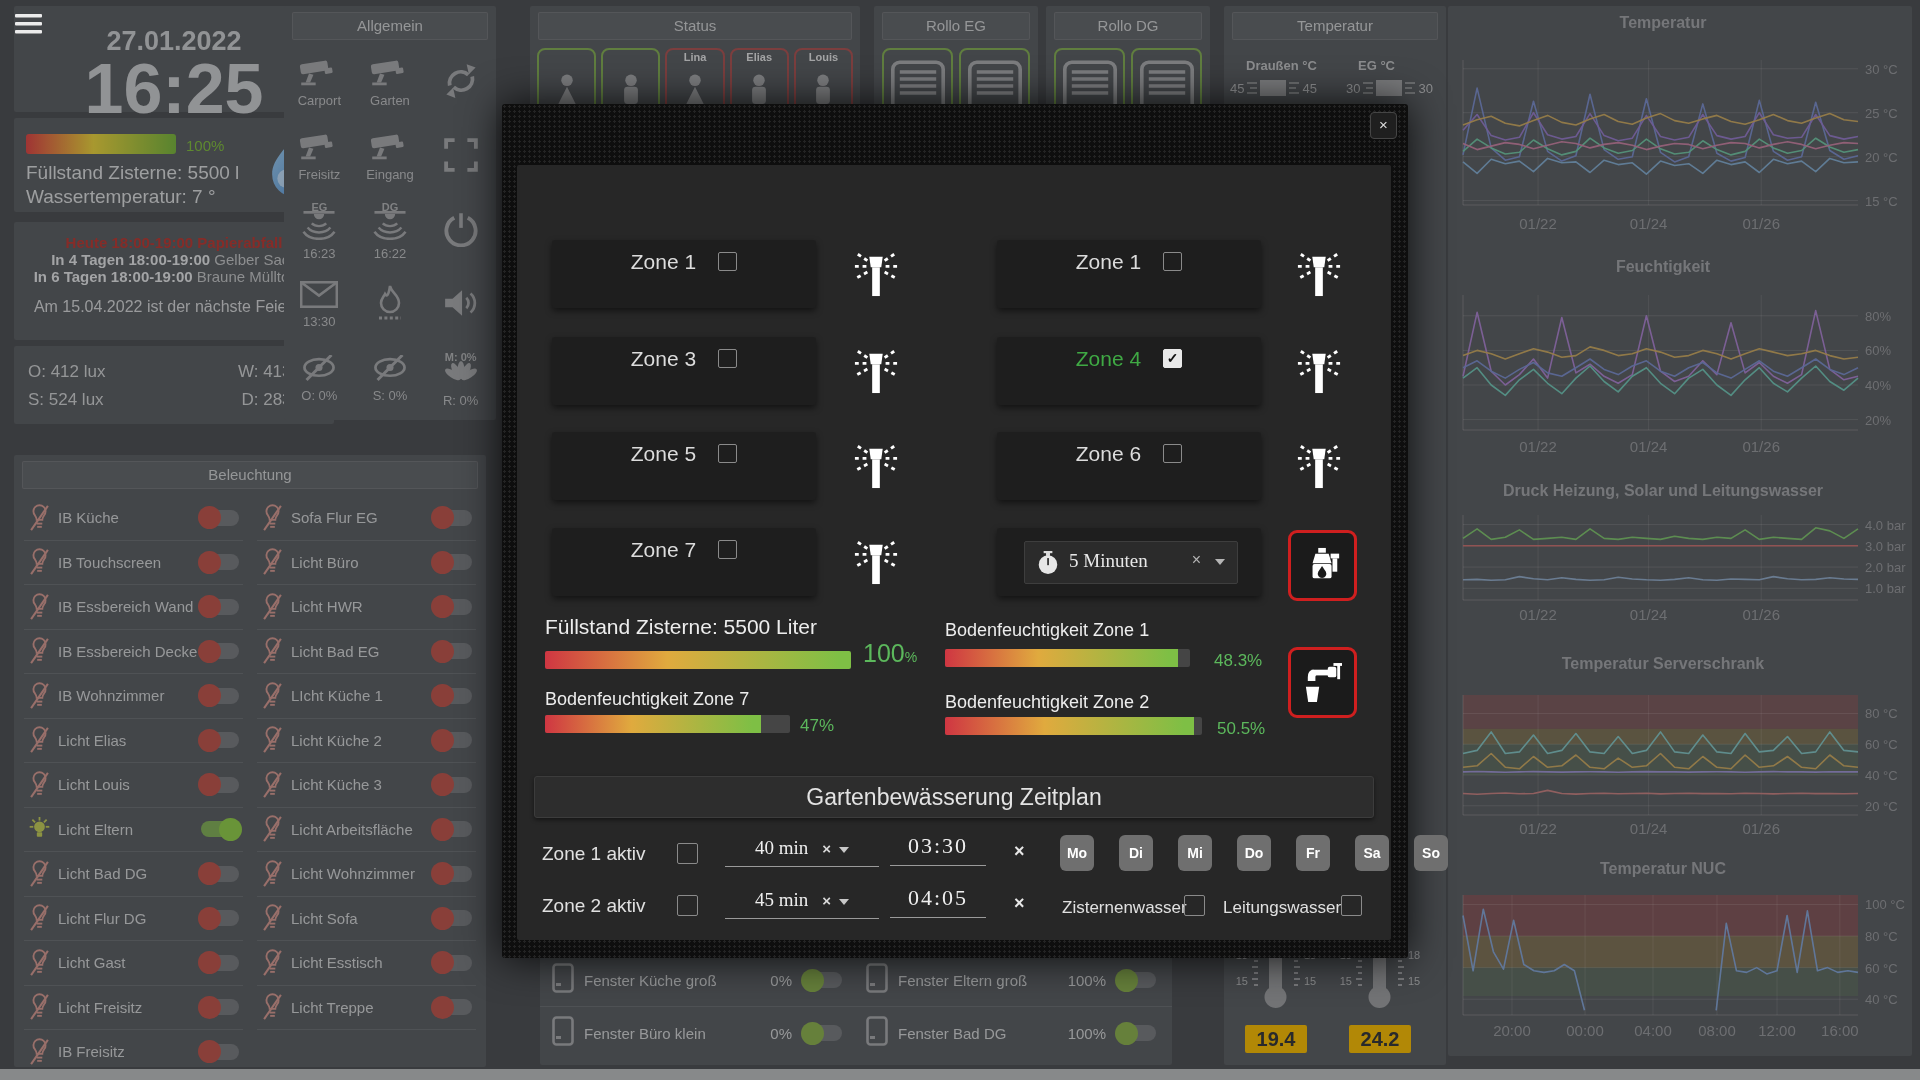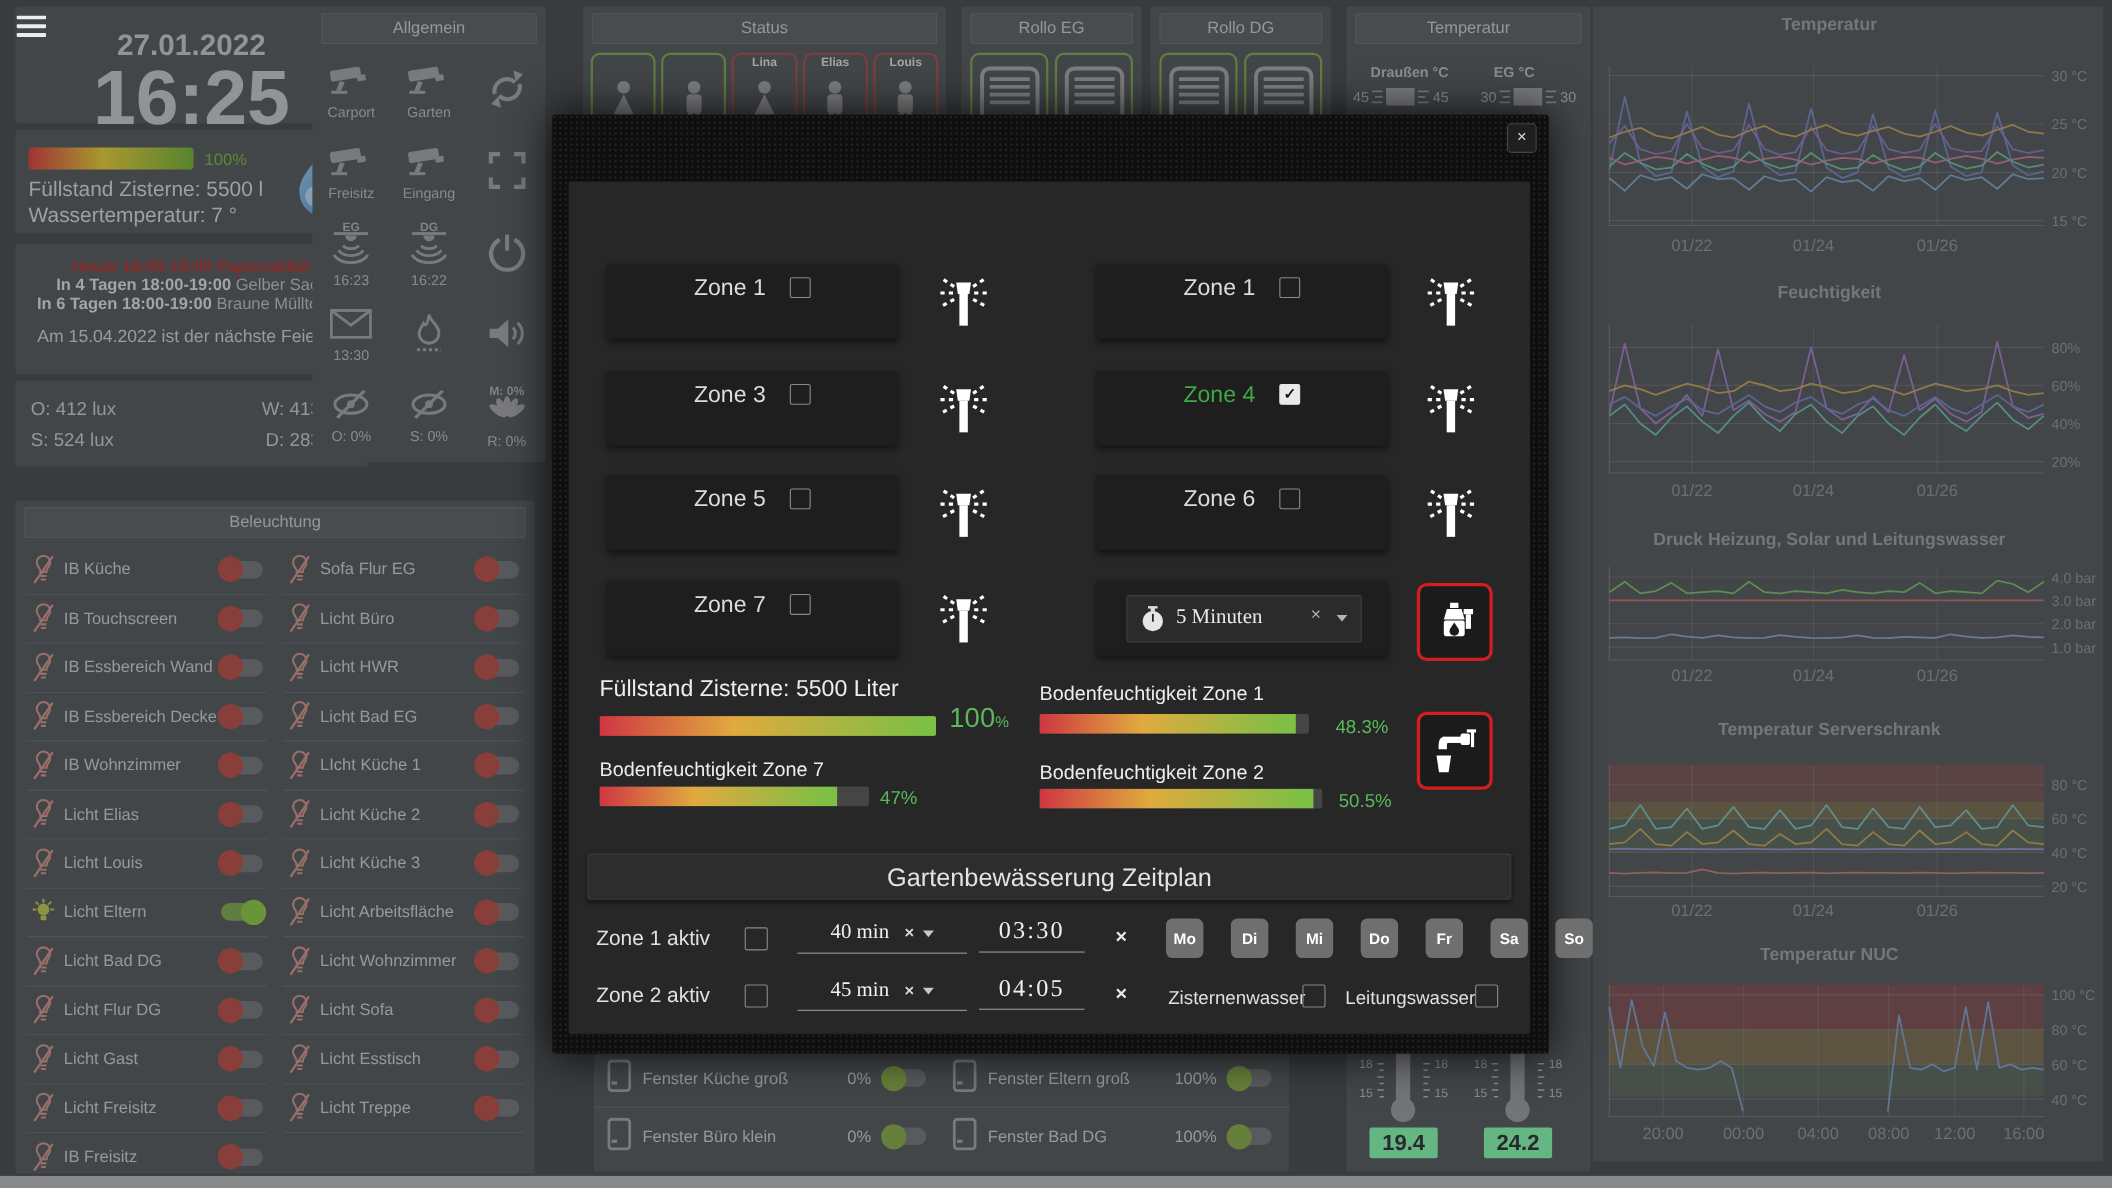--- a/index.html
+++ b/index.html
@@ -55,21 +55,21 @@
   .p-rollo-dg{left:1046px;top:6px;width:164px;height:254px}
   .ro-tiles{display:flex;gap:6px;margin:8px 8px 0}
   .ro-tile{width:70px;height:86px;border:2px solid #7fa653;border-radius:8px;display:flex;align-items:center;justify-content:center;color:#a3a5a8}
   
   .p-temp{left:1224px;top:6px;width:222px;height:1059px}
   .tg-label{position:absolute;top:52px;font-size:13px;font-weight:bold;color:#b8babc}
   .tg-row{position:absolute;top:74px;display:flex;align-items:center;gap:3px;font-size:13px;color:#b8babc}
   .tg-rect{width:26px;height:16px;background:#9fa1a4}
   .therm-row{position:absolute;left:6px;bottom:12px;display:flex;gap:12px}
   .therm{width:92px;display:flex;flex-direction:column;align-items:center}
-  .therm-val{margin-top:4px;width:62px;height:28px;line-height:28px;text-align:center;background:#86efac;
+  .therm-val{margin-top:16px;width:62px;height:28px;line-height:28px;text-align:center;background:#eab308;
              color:#35373a;font-size:20px;font-weight:bold;border-radius:2px}
   
   .p-fenster{left:540px;top:120px;width:632px;height:945px}
   .fen-rows{position:absolute;left:0;right:0;bottom:6px}
   .fen-row{display:grid;grid-template-columns:1fr 1fr;column-gap:20px;padding:0 12px;border-top:1px solid rgba(255,255,255,.10)}
   .fen-cell{height:52px;display:flex;align-items:center;color:#9fa1a4}
   .fen-label{flex:1;font-size:15px;color:#c6c8ca;margin-left:10px}
   .fen-val{font-size:15px;color:#c6c8ca;margin-right:12px}
   
   .p-charts{left:1448px;top:6px;width:464px;height:1050px}

